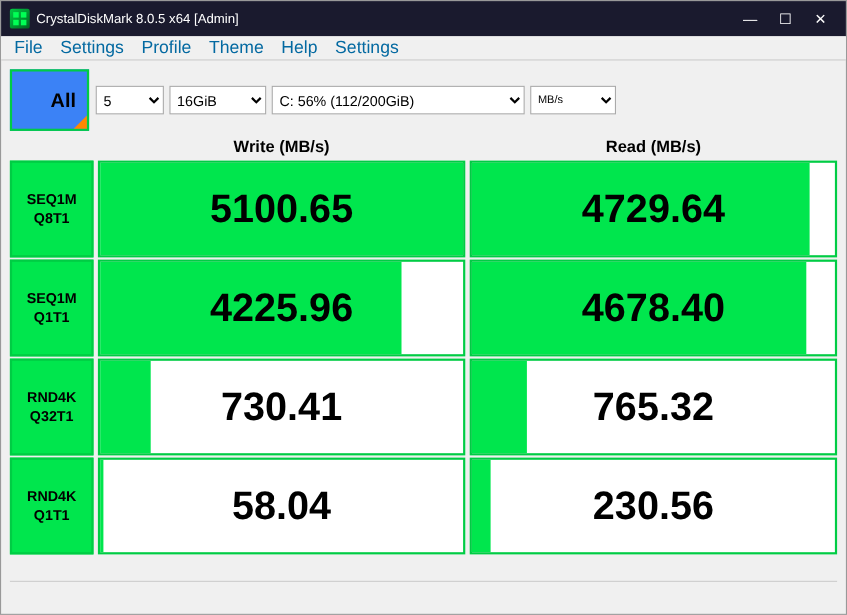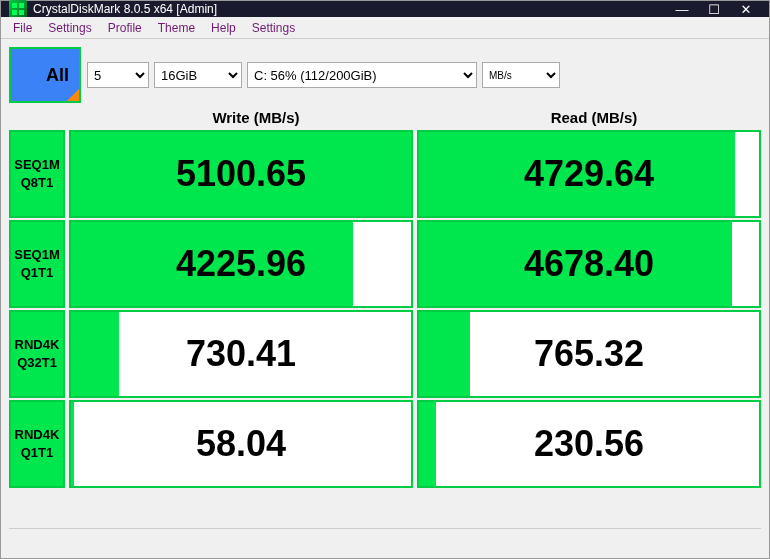--- a/index.html
+++ b/index.html
@@ -17,21 +17,21 @@
       height: 559px;
       background: #f0f0f0;
       border: 1px solid #999;
       display: flex;
       flex-direction: column;
     }
 
     
     .title-bar {
       background: #1a1a2e;
-      height: 16px;
+      height: 32px;
       display: flex;
       align-items: center;
       justify-content: space-between;
       padding: 0 8px;
       flex-shrink: 0;
       gap: 12px;
     }
 
     .title-bar-left {
       display: flex;
@@ -82,23 +82,23 @@
       height: 22px;
       display: flex;
       align-items: center;
       padding: 0 4px;
       border-bottom: 1px solid #ccc;
       flex-shrink: 0;
     }
 
     .menu-item {
       padding: 2px 8px;
-      font-size: 12px;
+      font-size: 16px;
       cursor: pointer;
-      color: #701a75;
+      color: #0369a1;
       text-decoration: none;
     }
 
     
     .main-content {
       flex: 1;
       padding: 8px;
       display: flex;
       flex-direction: column;
       gap: 4px;
@@ -153,21 +153,21 @@
       padding: 2px 0;
     }
 
     .data-row {
       display: flex;
       gap: 4px;
       height: 88px;
     }
 
     .row-label {
-      width: 56px;
+      width: 76px;
       background: #00e64d;
       border: 2px solid #00cc44;
       display: flex;
       flex-direction: column;
       align-items: center;
       justify-content: center;
       font-size: 13px;
       font-weight: bold;
       line-height: 1.4;
       flex-shrink: 0;

